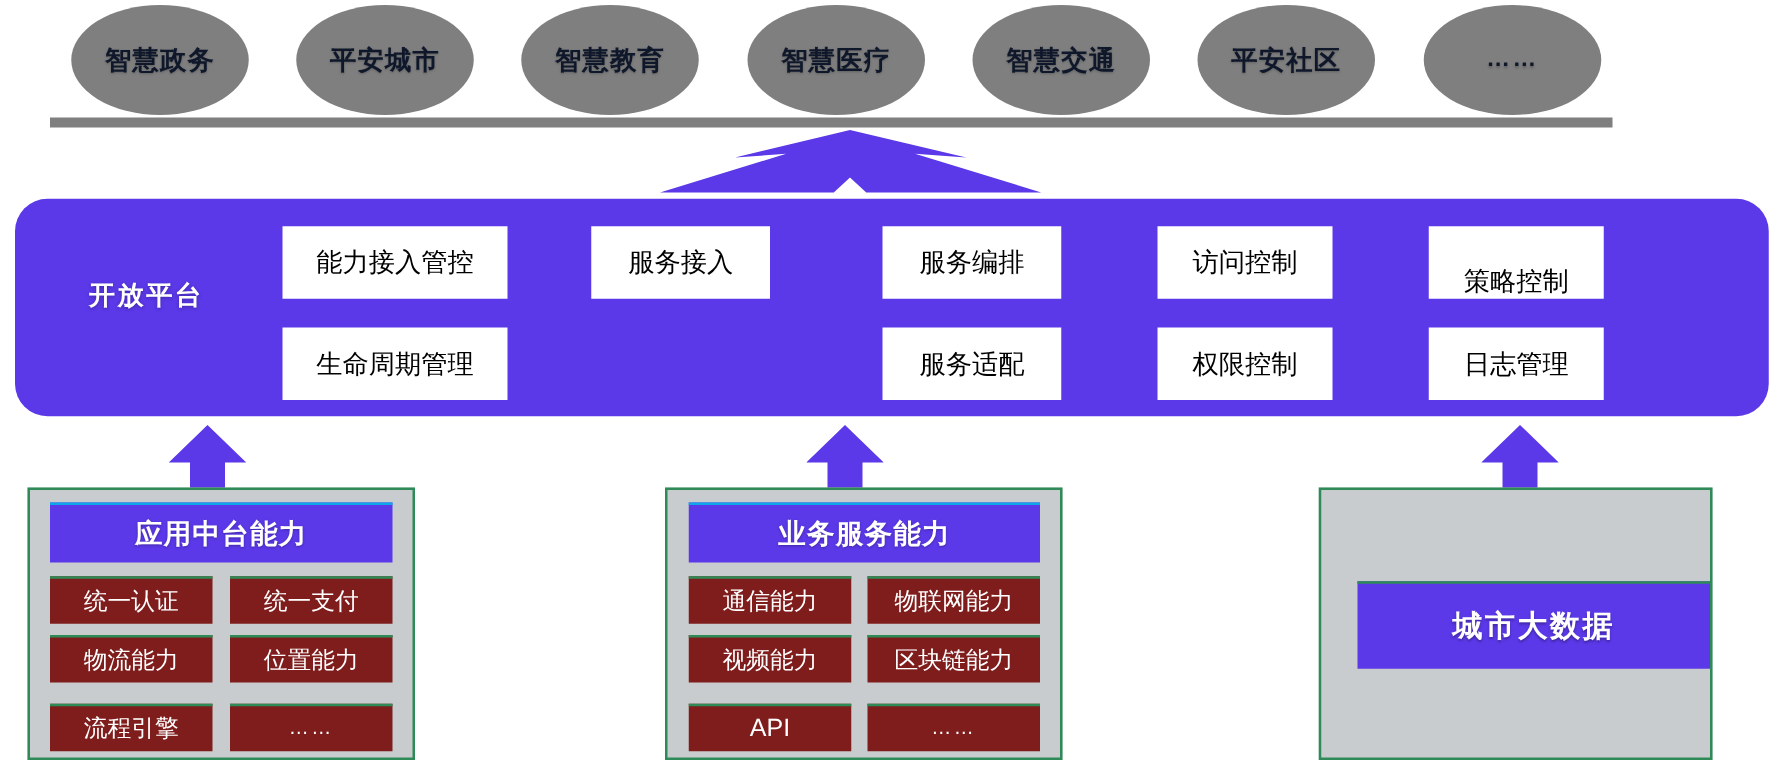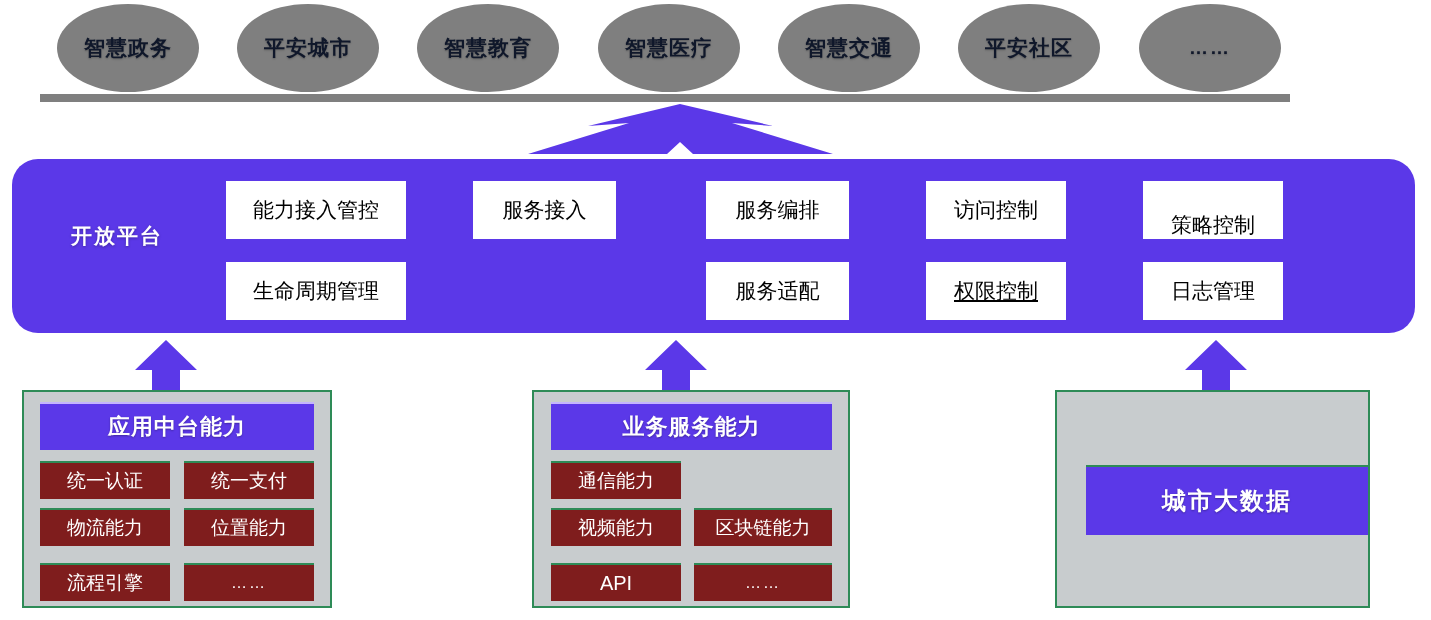--- a/index.html
+++ b/index.html
@@ -104,21 +104,21 @@
     position: absolute;
     background: #c8ccce;
     border: 2px solid #2e8b57;
     box-sizing: border-box;
     top: 390px;
     height: 218px;
   }
   .cap-header {
     position: absolute;
     background: #5b38e8;
-    border-top: 2px solid #c4b5fd;
+    border-top: 2px solid #0ea5e9;
     box-sizing: border-box;
     display: flex;
     align-items: center;
     justify-content: center;
     color: #ffffff;
     font-size: 22px;
     font-weight: bold;
     letter-spacing: 1px;
     text-shadow: 0 1px 2px rgba(0,0,0,0.3);
   }
@@ -208,21 +208,21 @@
   <div class="plat-box" style="left:706px; top:181px; width:143px;">
       <span>服务编排</span>
     </div>
   <div class="plat-box" style="left:706px; top:262px; width:143px;">
       <span>服务适配</span>
     </div>
 
   <div class="plat-box" style="left:926px; top:181px; width:140px;">
       <span>访问控制</span>
     </div>
-  <div class="plat-box" style="left:926px; top:262px; width:140px;text-decoration:underline;">
+  <div class="plat-box" style="left:926px; top:262px; width:140px;">
       <span>权限控制</span>
     </div>
 
   <div class="plat-box" style="left:1143px; top:181px; width:140px;align-items:flex-end;">
       <span>策略控制</span>
     </div>
   <div class="plat-box" style="left:1143px; top:262px; width:140px;">
       <span>日志管理</span>
     </div>
 
@@ -259,20 +259,23 @@
       <span>……</span>
     </div>
 
   <div class="cap-card" style="left:532px; width:318px;"></div>
   <div class="cap-header" style="left:551px; top:402px; width:281px; height:48px;">
       <span>业务服务能力</span>
     </div>
   <div class="cap-tile" style="left:551px; top:461px; width:130px;">
       <span>通信能力</span>
     </div>
+  <div class="cap-tile" style="left:694px; top:461px; width:138px;">
+      <span>物联网能力</span>
+    </div>
   <div class="cap-tile" style="left:551px; top:508px; width:130px;">
       <span>视频能力</span>
     </div>
   <div class="cap-tile" style="left:694px; top:508px; width:138px;">
       <span>区块链能力</span>
     </div>
   <div class="cap-tile api" style="left:551px; top:563px; width:130px;">
       <span>API</span>
     </div>
   <div class="cap-tile dots" style="left:694px; top:563px; width:138px;">

